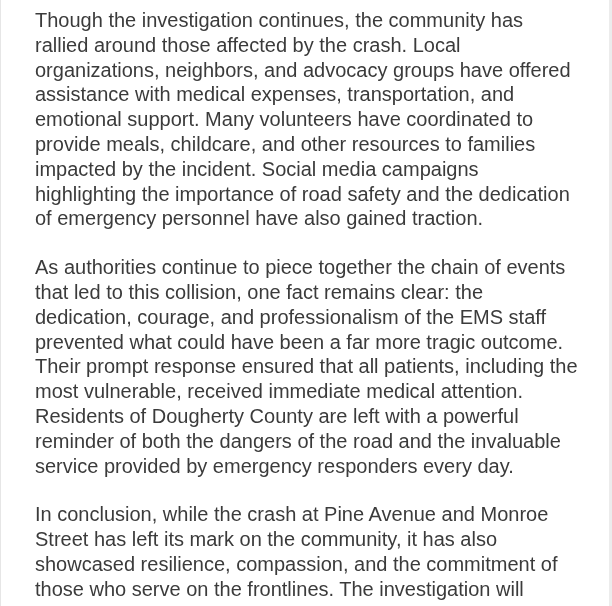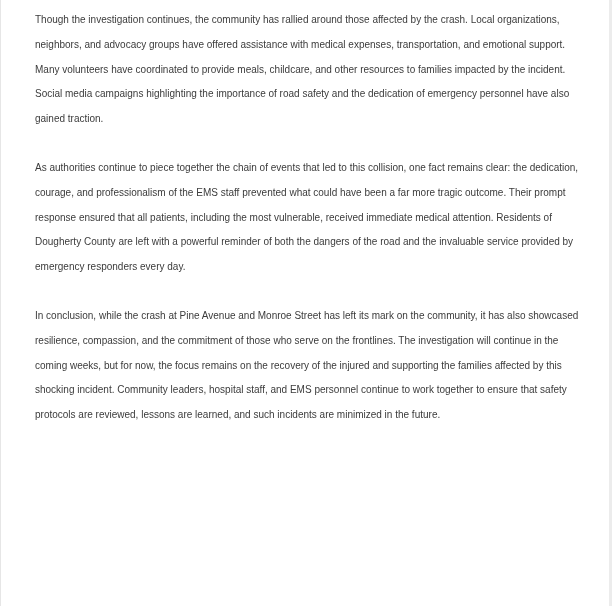--- a/index.html
+++ b/index.html
@@ -33,21 +33,21 @@
       background: #ececec;
     }
     .content {
       position: absolute;
       left: 34px;
       top: 8px;
       width: 548px;
     }
     .para {
       margin: 0 4px 24px 0;
-      font-size: 10px;
+      font-size: 20px;
       line-height: 24.8px;
       color: #3b3b3b;
       letter-spacing: 0px;
     }
   </style>
 </head>
 <body>
 
 <div class="page">
   <div class="content">

